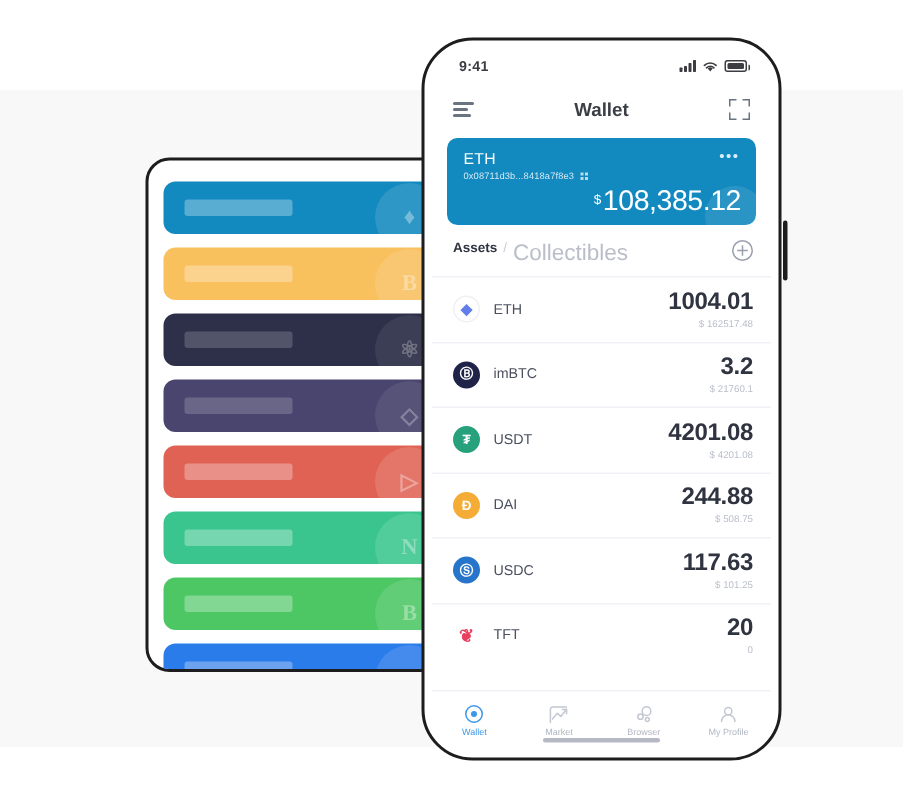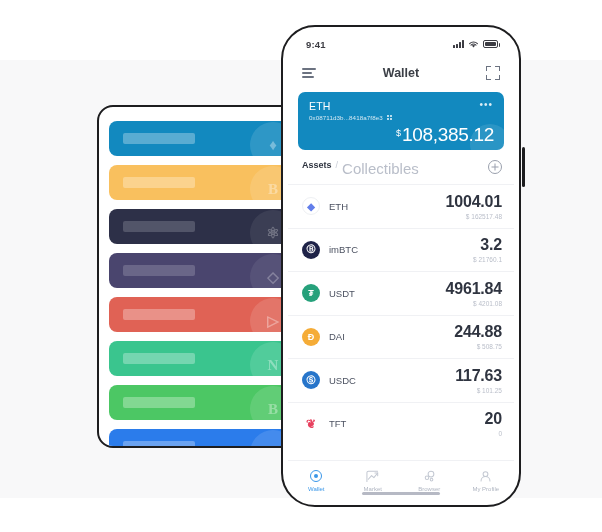--- a/index.html
+++ b/index.html
@@ -324,21 +324,21 @@
             <div class="asset-sym">imBTC</div>
             <div class="asset-vals">
               <div class="asset-amt">3.2</div>
               <div class="asset-fiat">$ 21760.1</div>
             </div>
           </div>
           <div class="asset-row">
             <div class="coin usdt">₮</div>
             <div class="asset-sym">USDT</div>
             <div class="asset-vals">
-              <div class="asset-amt">4961.84</div>
+              <div class="asset-amt">4201.08</div>
               <div class="asset-fiat">$ 4201.08</div>
             </div>
           </div>
           <div class="asset-row">
             <div class="coin dai">Đ</div>
             <div class="asset-sym">DAI</div>
             <div class="asset-vals">
               <div class="asset-amt">244.88</div>
               <div class="asset-fiat">$ 508.75</div>
             </div>

